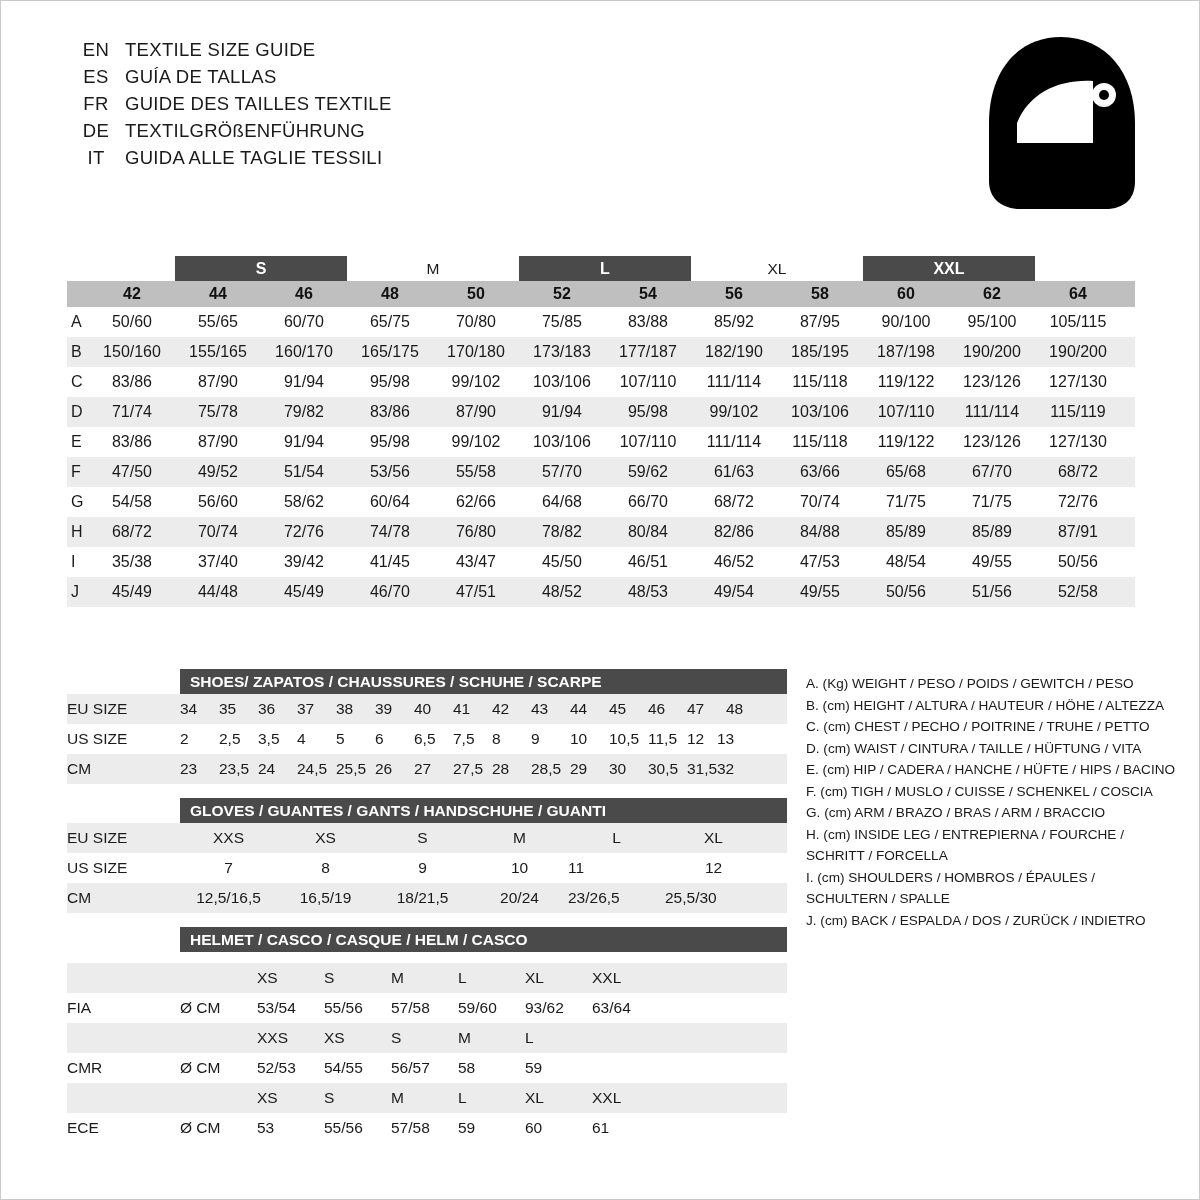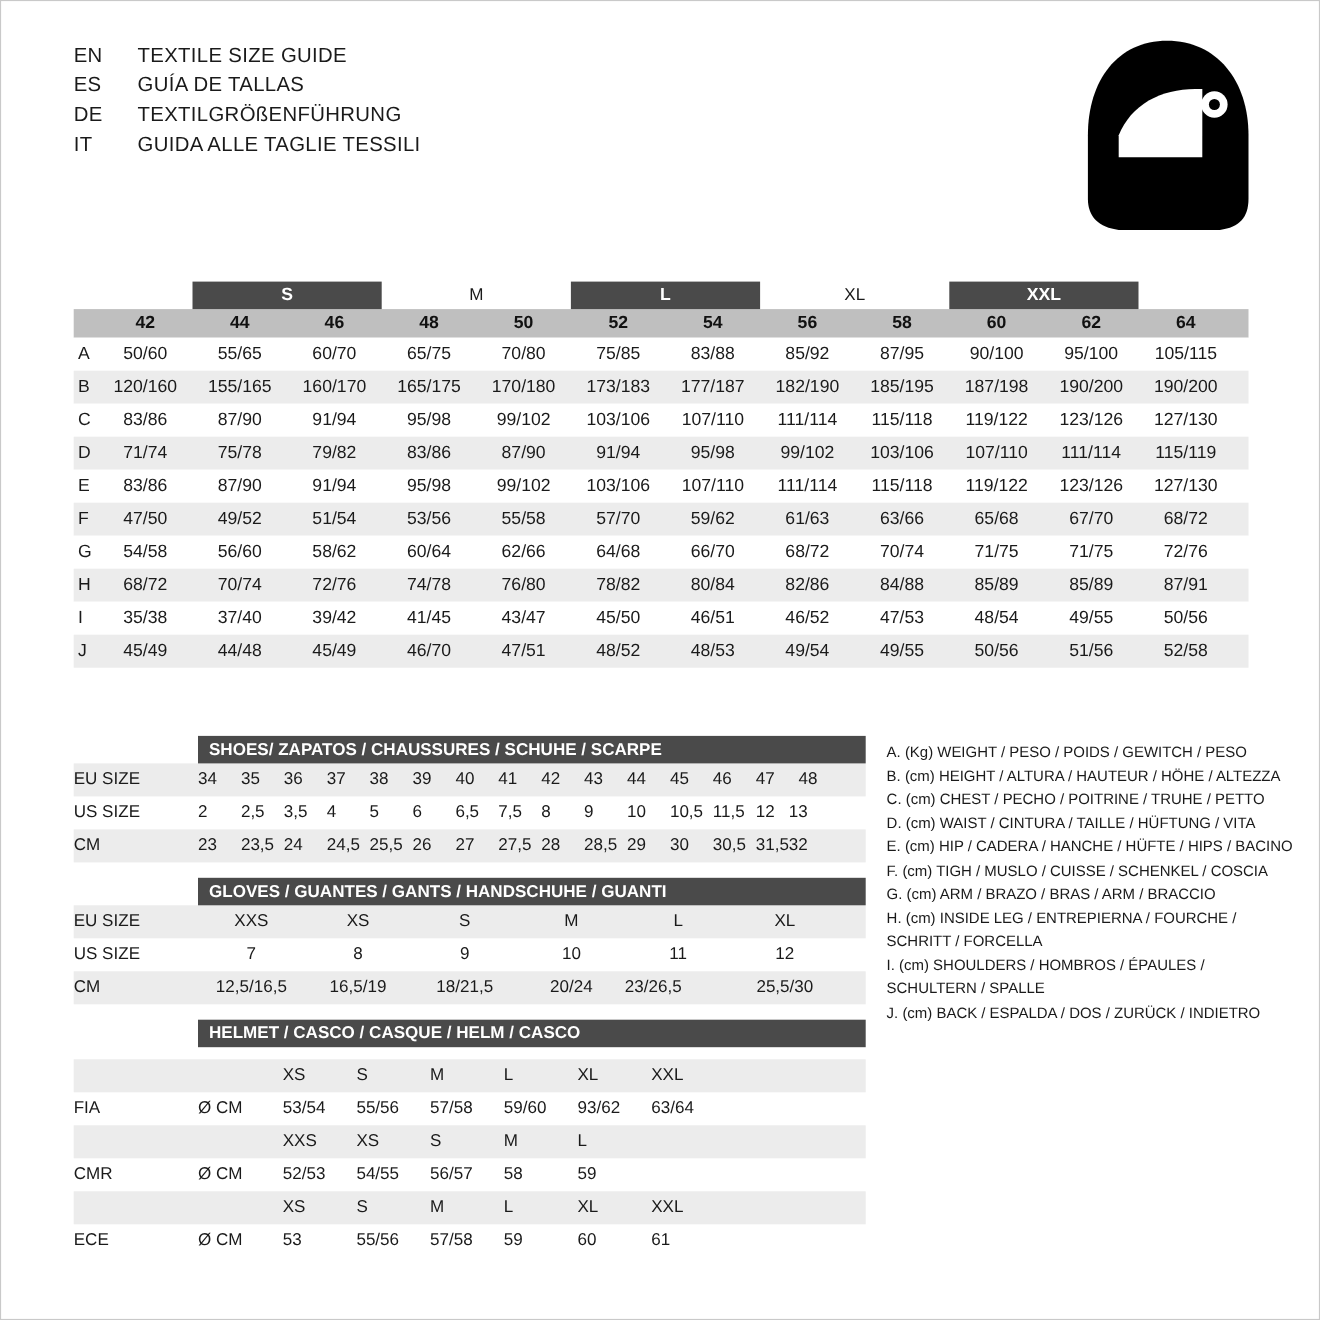--- a/index.html
+++ b/index.html
@@ -16,21 +16,21 @@
     left:0;top:0;width:1200px;height:1200px;
     border:1px solid #c9c9c9;
     box-sizing:border-box;
   }
 
   
   .header{
     position:absolute;left:66px;top:38px;
   }
   .hrow{display:flex;align-items:baseline;height:27px;}
-  .hcode{width:58px;font-size:18.5px;letter-spacing:.3px;}
+  .hcode{width:58px;font-size:18.5px;letter-spacing:.3px;text-align:center;}
   .htitle{font-size:18.5px;letter-spacing:.3px;}
 
   .helmet{position:absolute;left:980px;top:30px;}
 
   
   .maintable{
     position:absolute;left:66px;top:255px;width:1068px;
     font-size:15.5px;
   }
   .grouprow{display:flex;height:25px;align-items:stretch;}
@@ -78,20 +78,24 @@
 <div class="page">
 
   <div class="header">
     <div class="hrow">
       <div class="hcode">EN</div>
       <div class="htitle">TEXTILE SIZE GUIDE</div>
     </div>
     <div class="hrow">
       <div class="hcode">ES</div>
       <div class="htitle">GUÍA DE TALLAS</div>
+    </div>
+    <div class="hrow">
+      <div class="hcode">FR</div>
+      <div class="htitle">GUIDE DES TAILLES TEXTILE</div>
     </div>
     <div class="hrow">
       <div class="hcode">DE</div>
       <div class="htitle">TEXTILGRÖßENFÜHRUNG</div>
     </div>
     <div class="hrow">
       <div class="hcode">IT</div>
       <div class="htitle">GUIDA ALLE TAGLIE TESSILI</div>
     </div>
   </div>
@@ -144,21 +148,21 @@
       <div class="dcell cw">83/88</div>
       <div class="dcell cw">85/92</div>
       <div class="dcell cw">87/95</div>
       <div class="dcell cw">90/100</div>
       <div class="dcell cw">95/100</div>
       <div class="dcell cw">105/115</div>
     </div>
 
     <div class="drow alt">
       <div class="rl">B</div>
-      <div class="dcell cw">120/160</div>
+      <div class="dcell cw">150/160</div>
       <div class="dcell cw">155/165</div>
       <div class="dcell cw">160/170</div>
       <div class="dcell cw">165/175</div>
       <div class="dcell cw">170/180</div>
       <div class="dcell cw">173/183</div>
       <div class="dcell cw">177/187</div>
       <div class="dcell cw">182/190</div>
       <div class="dcell cw">185/195</div>
       <div class="dcell cw">187/198</div>
       <div class="dcell cw">190/200</div>
@@ -378,33 +382,33 @@
         <span style="width:97px;text-align:center">XL</span>
       </div>
     </div>
     <div class="lrow">
       <div class="llabel">US SIZE</div>
       <div class="lbody">
         <span style="width:97px;text-align:center">7</span>
         <span style="width:97px;text-align:center">8</span>
         <span style="width:97px;text-align:center">9</span>
         <span style="width:97px;text-align:center">10</span>
-        <span style="width:97px;text-align:center">11</span>
+        <span style="width:97px;text-align:left">11</span>
         <span style="width:97px;text-align:center">12</span>
       </div>
     </div>
     <div class="lrow alt">
       <div class="llabel">CM</div>
       <div class="lbody">
         <span style="width:97px;text-align:center">12,5/16,5</span>
         <span style="width:97px;text-align:center">16,5/19</span>
         <span style="width:97px;text-align:center">18/21,5</span>
         <span style="width:97px;text-align:center">20/24</span>
         <span style="width:97px;text-align:left">23/26,5</span>
-        <span style="width:97px;text-align:center">25,5/30</span>
+        <span style="width:97px;">25,5/30</span>
       </div>
     </div>
 
     <div class="spacer"></div>
 
     <div class="lrow" style="height:36px">
       <div class="llabel"></div>
       <div class="secttitle" style="flex:1">HELMET / CASCO / CASQUE / HELM / CASCO</div>
     </div>
 

